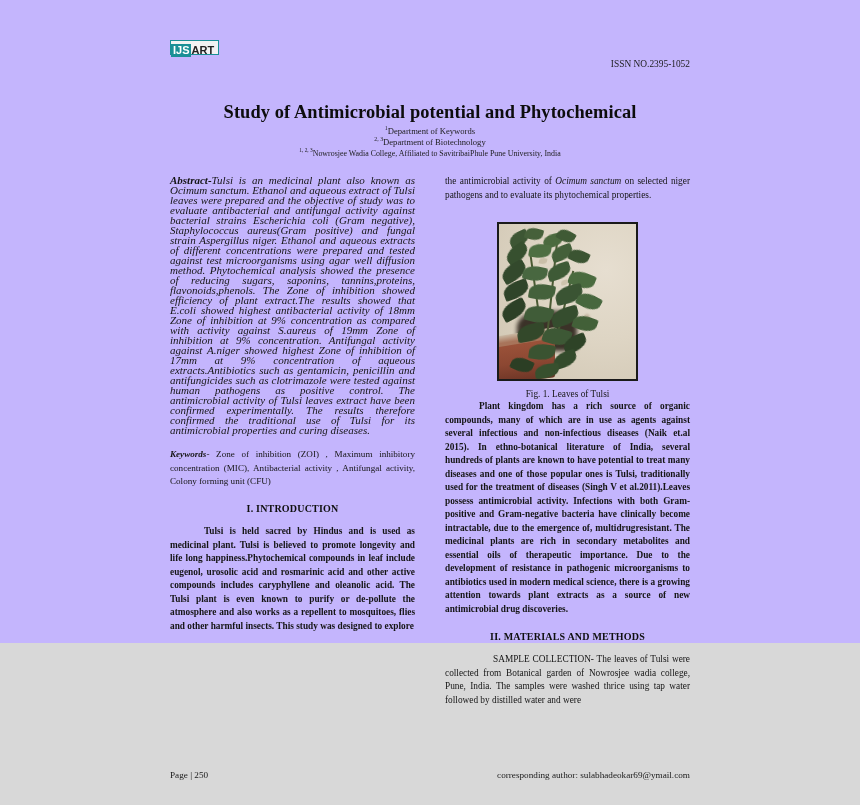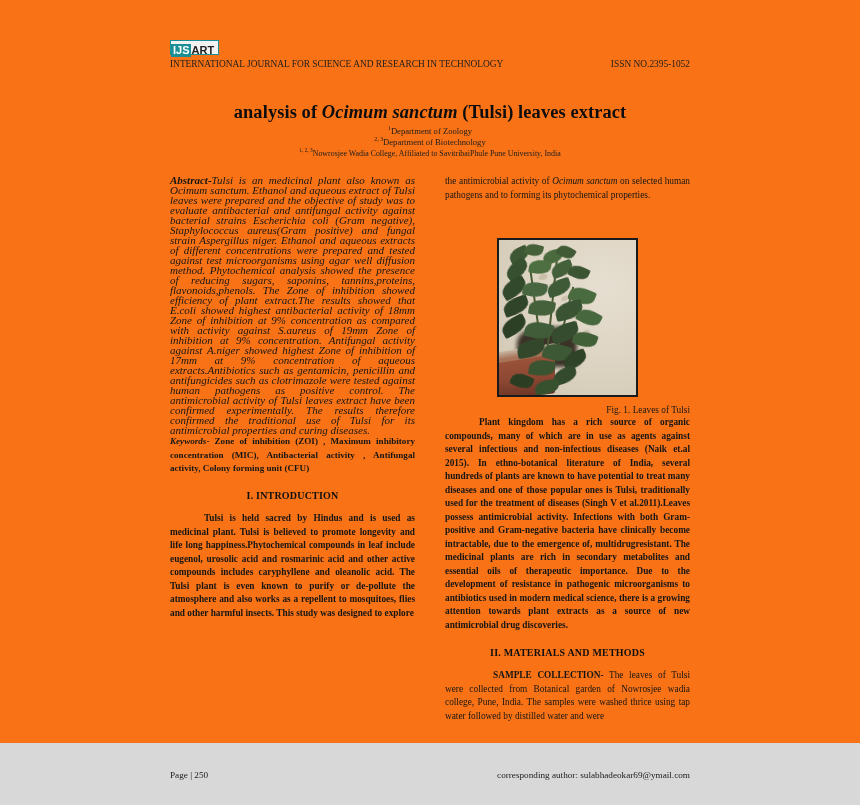--- a/index.html
+++ b/index.html
@@ -10,22 +10,22 @@
   body {
     width: 860px;
     height: 805px;
     overflow: hidden;
     font-family: "Liberation Serif", "DejaVu Serif", serif;
   }
   .page {
     position: absolute;
     left: 0; top: 0;
     width: 860px;
-    height: 743px;
-    background: #f97316;
+    height: 643px;
+    background: #c4b5fd;
     box-sizing: border-box;
   }
   .sheet {
     position: absolute;
     left: 170px;
     top: 40px;
     width: 520px;
     height: 740px;
   }
 
@@ -133,47 +133,47 @@
     text-align: justify;
     font-style: italic;
     color: #151515;
   }
   .abstract b { font-style: italic; }
   .keywords {
     font-size: 9.1px;
     line-height: 13.35px;
     text-align: justify;
     color: #151515;
-    font-weight: bold;
+    margin-top: 13px;
   }
   .keywords b { font-style: italic; }
 
   .sec-head {
     text-align: center;
     font-size: 10px;
     font-weight: bold;
     margin-top: 15px;
     margin-bottom: 11px;
     color: #0f0f0f;
     letter-spacing: 0.2px;
   }
   .para {
     font-size: 9.3px;
     line-height: 13.5px;
     text-align: justify;
     color: #151515;
   }
   .para.indent { text-indent: 34px; font-weight: bold; }
   .para .it { font-style: italic; }
-  .para b { font-weight: bold; padding-left: 48px; }
+  .para b { font-weight: normal; padding-left: 48px; }
 
   
   .figure {
-    margin: 36px 0 0 0;
-    text-align: right;
+    margin: 20px 0 0 0;
+    text-align: center;
   }
   .photo {
     width: 137px;
     height: 155px;
     margin: 0 auto;
     border: 2.5px solid #1a1a1a;
     position: relative;
     overflow: hidden;
     background: #cfc6b4;
   }
@@ -261,48 +261,47 @@
 
 <div class="page">
   <div class="sheet">
 
     <div class="masthead">
       <div class="logo">
         <span class="ijs">IJS</span><span class="art">ART</span>
       </div>
       <div class="mast-rows">
         <div class="mast-row">
-          <span>INTERNATIONAL JOURNAL FOR SCIENCE AND RESEARCH IN TECHNOLOGY</span>
           <span class="mast-right">ISSN NO.2395-1052</span>
         </div>
       </div>
     </div>
 
     <div class="title">
-      <div><span>analysis of </span><span class="it">Ocimum sanctum</span><span> (Tulsi) leaves extract</span></div>
+      <div>Study of Antimicrobial potential and Phytochemical</div>
     </div>
 
-    <div class="affil"><sup>1</sup><span>Department of Zoology</span></div>
+    <div class="affil"><sup>1</sup><span>Department of Keywords</span></div>
     <div class="affil"><sup>2, 3</sup><span>Department of Biotechnology</span></div>
     <div class="affil small"><sup>1, 2, 3</sup><span>Nowrosjee Wadia  College,  Affiliated to SavitribaiPhule  Pune University,  India</span></div>
 
     <div class="cols">
 
       <div class="col col-left">
         <div class="abstract"><b>Abstract-</b><span>Tulsi is an medicinal plant also known as Ocimum sanctum. Ethanol and aqueous extract of Tulsi leaves were prepared and the objective of study was to evaluate antibacterial and antifungal activity against bacterial strains Escherichia coli (Gram negative), Staphylococcus aureus(Gram positive) and fungal strain Aspergillus niger. Ethanol and aqueous extracts of different concentrations were prepared and tested against test microorganisms using agar well diffusion method. Phytochemical analysis showed the presence of reducing sugars, saponins, tannins,proteins, flavonoids,phenols. The Zone of inhibition showed efficiency of plant extract.The results showed that E.coli showed highest antibacterial activity of 18mm Zone of inhibition at 9% concentration as compared with activity against S.aureus of 19mm Zone of inhibition at 9% concentration. Antifungal activity against A.niger showed highest Zone of inhibition of 17mm at 9% concentration of aqueous extracts.Antibiotics such as gentamicin, penicillin and antifungicides such as clotrimazole were tested against human pathogens as positive control. The antimicrobial activity of Tulsi leaves extract have been confirmed experimentally. The results therefore confirmed the traditional use of Tulsi for its antimicrobial properties and curing diseases.</span></div>
 
         <div class="keywords"><b>Keywords</b><span>- Zone of inhibition (ZOI) , Maximum inhibitory concentration (MIC), Antibacterial activity , Antifungal activity, Colony forming unit (CFU)</span></div>
 
         <div class="sec-head">I. INTRODUCTION</div>
 
         <div class="para indent">Tulsi is held sacred by Hindus and is used as medicinal plant. Tulsi is believed to promote longevity and life long happiness.Phytochemical compounds in leaf include eugenol, urosolic acid and rosmarinic acid and other active compounds includes caryphyllene and oleanolic acid. The Tulsi plant is even known to purify or de-pollute the atmosphere and also works as a repellent to mosquitoes, flies and other harmful insects. This study was designed to explore</div>
       </div>
 
       <div class="col col-right">
-        <div class="para"><span>the antimicrobial activity of </span><span class="it">Ocimum sanctum</span><span> on selected human pathogens and to forming its phytochemical properties.</span></div>
+        <div class="para"><span>the antimicrobial activity of </span><span class="it">Ocimum sanctum</span><span> on selected niger pathogens and to evaluate its phytochemical properties.</span></div>
 
         <div class="figure">
           <div class="photo">
             <div class="wall"></div>
             <div class="soil"></div>
             <div class="pot"></div>
             <div class="pot-rim"></div>
 
             <div class="stem" style="left:52px;top:18px;width:2px;height:96px;transform:rotate(6deg);"></div>
             <div class="stem" style="left:36px;top:30px;width:2px;height:80px;transform:rotate(-8deg);"></div>

